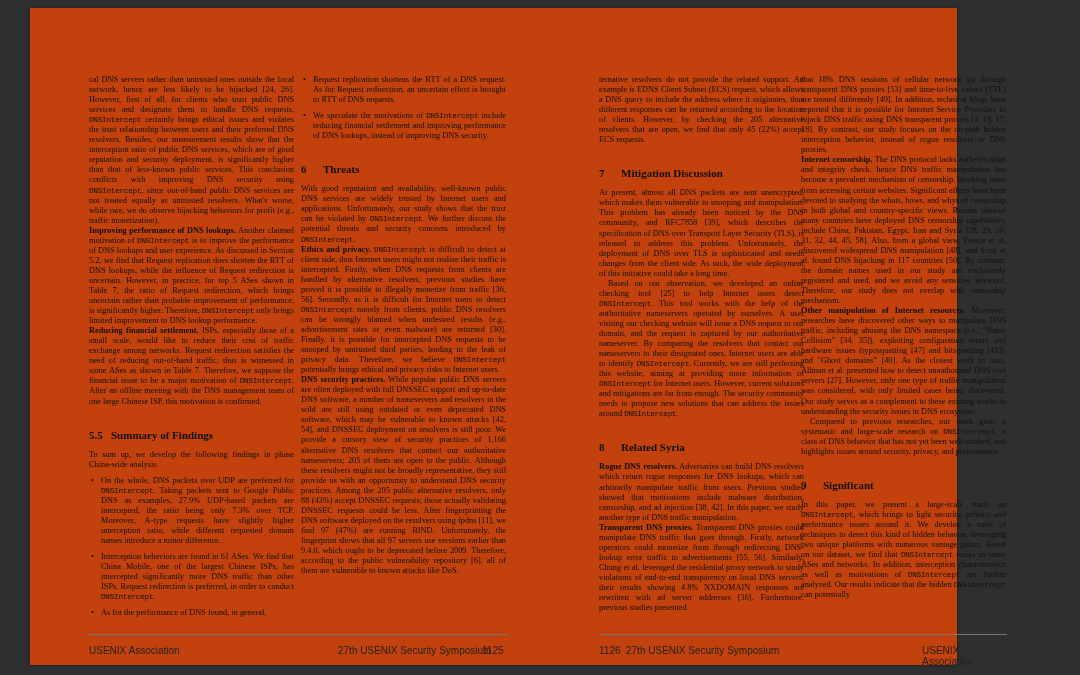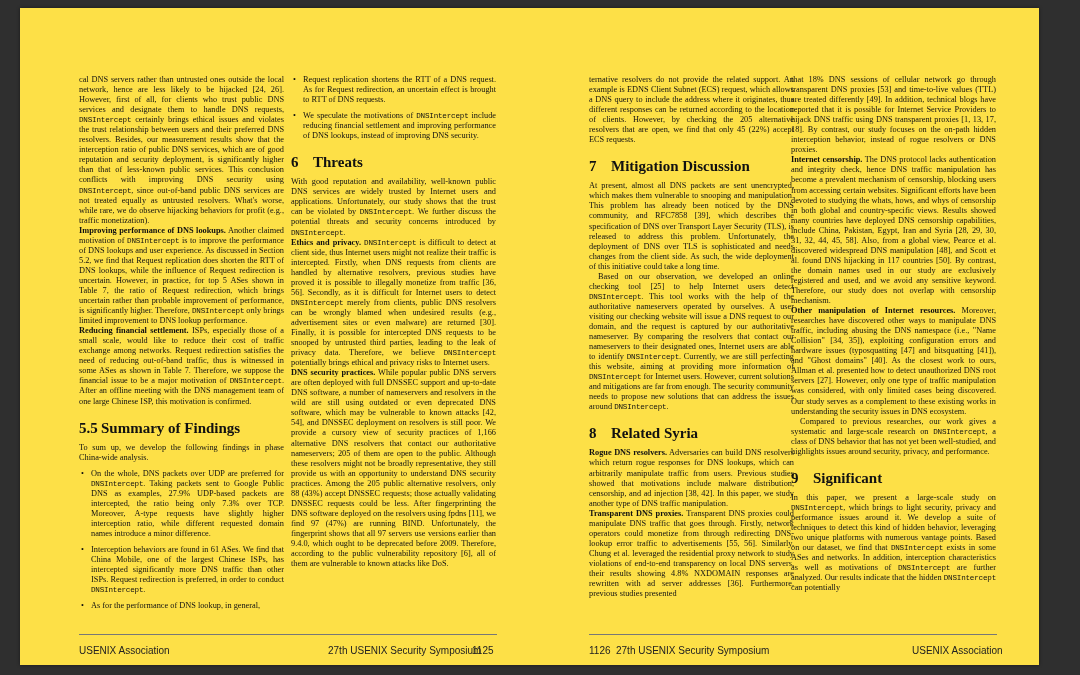--- a/index.html
+++ b/index.html
@@ -1,25 +1,25 @@
 <!DOCTYPE html>
 <html><head>
 <meta charset="utf-8">
 <style>
   html, body { margin:0; padding:0; }
   body { width:1080px; height:675px; background:#2f2f2f; position:relative; overflow:hidden;
          font-family:"Liberation Serif", serif; color:#111; }
-  .spread { position:absolute; left:20px; top:8px; width:1019px; height:657px; background:#fde047; box-shadow:0 0 3px rgba(0,0,0,.5); }
+  .spread { position:absolute; left:30px; top:8px; width:927px; height:657px; background:#c2410c; box-shadow:0 0 3px rgba(0,0,0,.5); }
   .col { position:absolute; top:67px; width:205px; font-size:8.3px; line-height:10.05px; text-align:justify; hyphens:auto; }
   .c1 { left:59px; } .c2 { left:271px; } .c3 { left:569px; } .c4 { left:771px; }
   .col p { margin:0; }
   .col p.ind { text-indent:9px; }
   .col b { font-weight:bold; }
   .tt { font-family:"Liberation Mono", monospace; font-size:7.6px; letter-spacing:-0.2px; }
-  h2 { font-size:15px; line-height:13px; margin:15px 0 8px 0; font-weight:bold; }
+  h2 { font-size:11px; line-height:13px; margin:22px 0 8px 0; font-weight:bold; }
   h2 .num { display:inline-block; width:22px; }
   ul { margin:6px 0 0 0; padding:0 0 0 12px; list-style:none; }
   li { position:relative; margin-bottom:6px; }
   li::before { content:"•"; position:absolute; left:-10px; }
   .footer-rule { position:absolute; top:626px; height:1px; background:#777; }
   .footer { position:absolute; top:637px; font-family:"Liberation Sans", sans-serif; font-size:10px; color:#222; }
 </style>
 </head>
 <body>
 
@@ -27,21 +27,21 @@
 
   <div class="col c1">
     <p>cal DNS servers rather than untrusted ones outside the local network, hence are less likely to be hijacked [24, 26]. However, first of all, for clients who trust public DNS services and designate them to handle DNS requests, <span class="tt">DNSIntercept</span> certainly brings ethical issues and violates the trust relationship between users and their preferred DNS resolvers. Besides, our measurement results show that the interception ratio of public DNS services, which are of good reputation and security deployment, is significantly higher than that of less-known public services. This conclusion conflicts with improving DNS security using <span class="tt">DNSIntercept</span>, since out-of-band public DNS services are not treated equally as untrusted resolvers. What's worse, while rare, we do observe hijacking behaviors for profit (e.g., traffic monetization).</p>
     <p><b>Improving performance of DNS lookups.</b> <span>Another claimed motivation of <span class="tt">DNSIntercept</span> is to improve the performance of DNS lookups and user experience. As discussed in Section 5.2, we find that Request replication does shorten the RTT of DNS lookups, while the influence of Request redirection is uncertain. However, in practice, for top 5 ASes shown in Table 7, the ratio of Request redirection, which brings uncertain rather than probable improvement of performance, is significantly higher. Therefore, <span class="tt">DNSIntercept</span> only brings limited improvement to DNS lookup performance.</span></p>
     <p><b>Reducing financial settlement.</b> <span>ISPs, especially those of a small scale, would like to reduce their cost of traffic exchange among networks. Request redirection satisfies the need of reducing out-of-band traffic, thus is witnessed in some ASes as shown in Table 7. Therefore, we suppose the financial issue to be a major motivation of <span class="tt">DNSIntercept</span>. After an offline meeting with the DNS management team of one large Chinese ISP, this motivation is confirmed.</span></p>
     <h2><span class="num">5.5</span><span>Summary of Findings</span></h2>
     <p>To sum up, we develop the following findings in phase China-wide analysis.</p>
     <ul>
       <li>On the whole, DNS packets over UDP are preferred for <span class="tt">DNSIntercept</span>. Taking packets sent to Google Public DNS as examples, 27.9% UDP-based packets are intercepted, the ratio being only 7.3% over TCP. Moreover, A-type requests have slightly higher interception ratio, while different requested domain names introduce a minor difference.</li>
       <li>Interception behaviors are found in 61 ASes. We find that China Mobile, one of the largest Chinese ISPs, has intercepted significantly more DNS traffic than other ISPs. Request redirection is preferred, in order to conduct <span class="tt">DNSIntercept</span>.</li>
-      <li>As for the performance of DNS lookup, in general,</li>
+      <li>As for the performance of DNS found, in general,</li>
     </ul>
   </div>
 
   <div class="col c2">
     <ul style="margin-top:0">
       <li class="cont" style="list-style:none"><span>Request replication shortens the RTT of a DNS request. As for Request redirection, an uncertain effect is brought to RTT of DNS requests.</span></li>
       <li>We speculate the motivations of <span class="tt">DNSIntercept</span> include reducing financial settlement and improving performance of DNS lookups, instead of improving DNS security.</li>
     </ul>
     <h2><span class="num">6</span><span>Threats</span></h2>
     <p>With good reputation and availability, well-known public DNS services are widely trusted by Internet users and applications. Unfortunately, our study shows that the trust can be violated by <span class="tt">DNSIntercept</span>. We further discuss the potential threats and security concerns introduced by <span class="tt">DNSIntercept</span>.</p>

